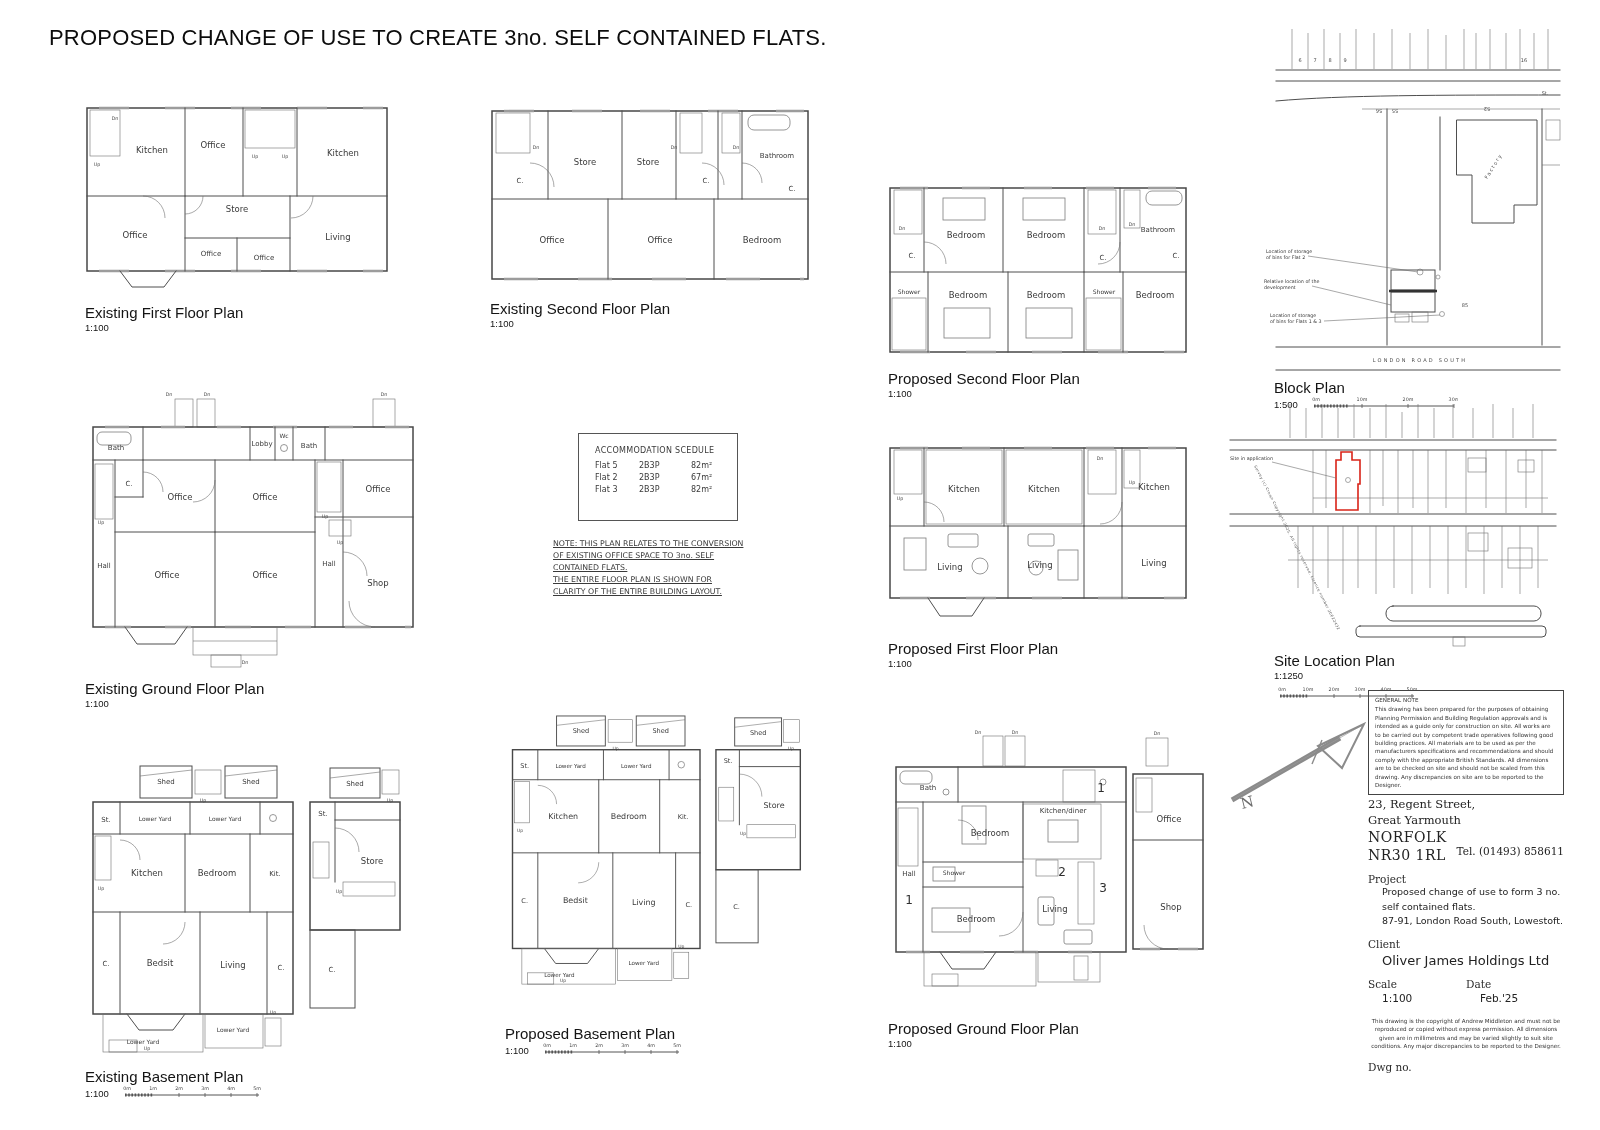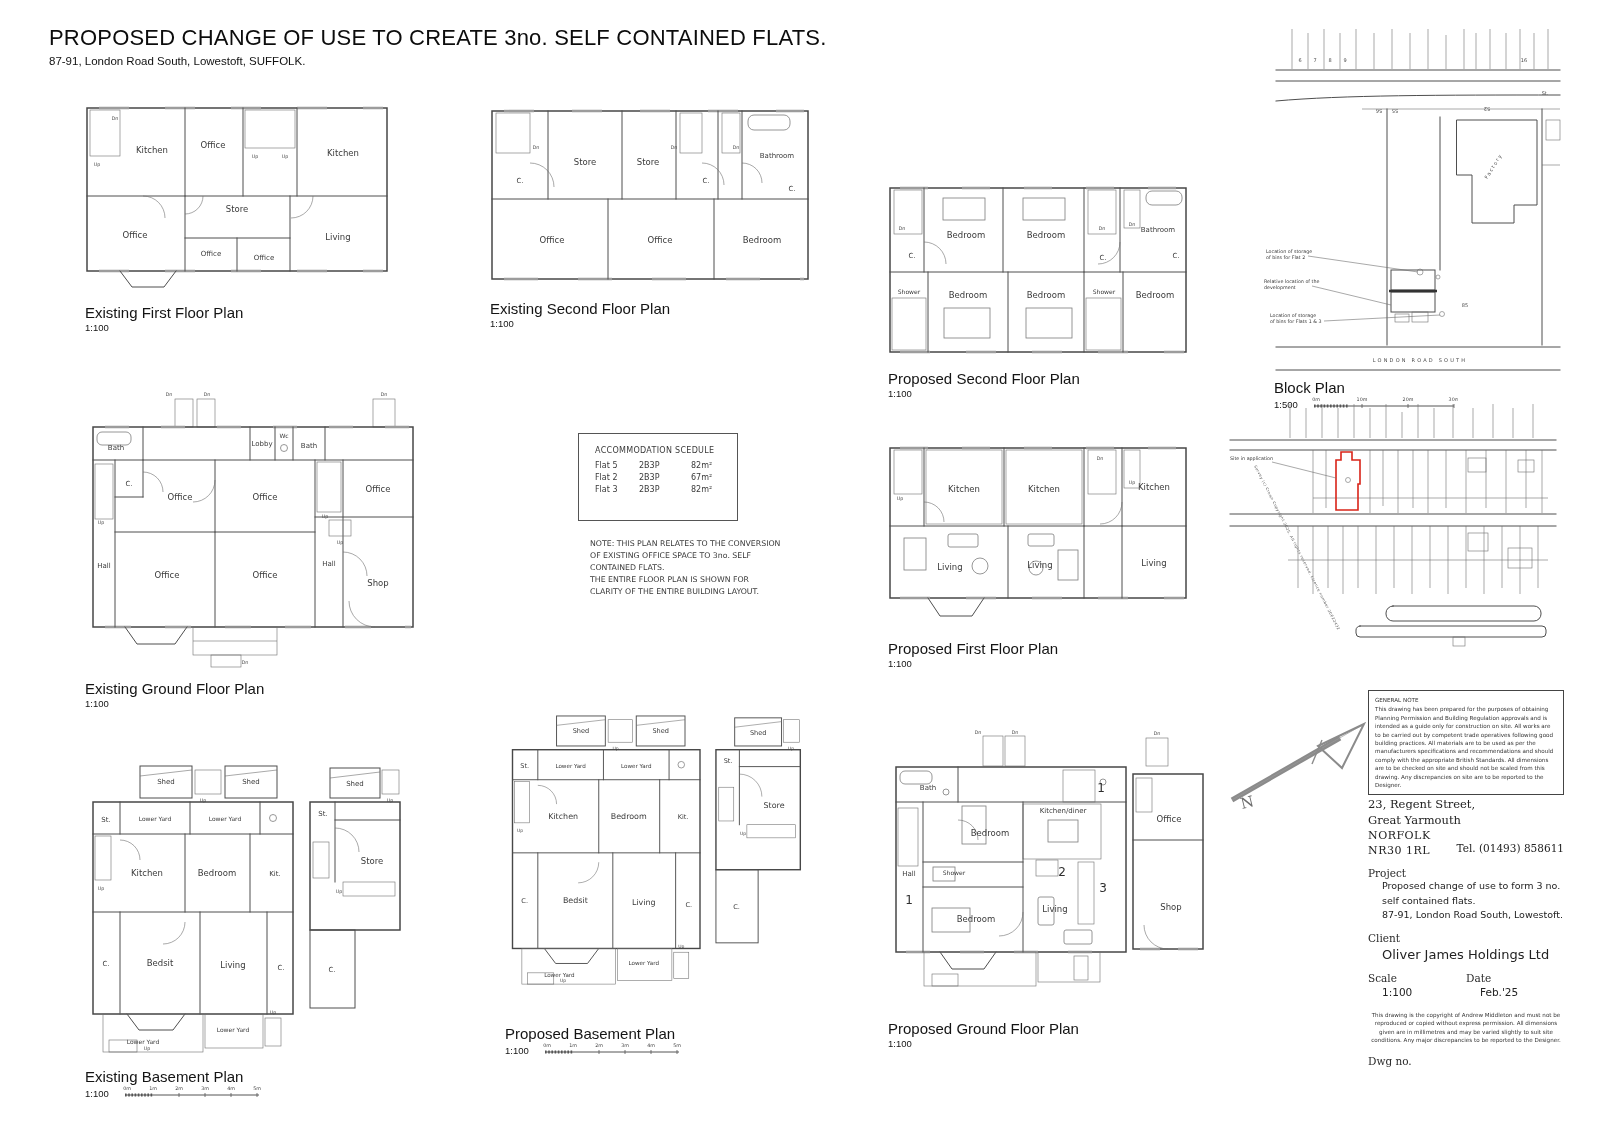--- a/index.html
+++ b/index.html
@@ -34,29 +34,29 @@
   .ann { font:400 4.8px "DejaVu Sans", sans-serif; fill:#3a3a3a; }
   .street { letter-spacing:2.2px; }
   .diag { font:400 3.8px "DejaVu Sans", sans-serif; fill:#5a5a5a; letter-spacing:.4px; }
 
   .sched { position:absolute; left:578px; top:433px; width:160px; height:88px;
            border:1.2px solid #555; padding:12px 6px 10px 16px;
            font:400 8px "DejaVu Sans", sans-serif; color:#3a3a3a; }
   .sched-title { letter-spacing:.3px; margin-bottom:6px; }
   .sched-row { display:flex; margin-top:3px; }
   .sched-flat { width:44px; } .sched-type { width:52px; }
-  .note { position:absolute; left:590px; top:538px; width:200px;
-          font:400 7.8px/1.55 "DejaVu Sans", sans-serif; color:#3a3a3a; }
+  .note { position:absolute; left:553px; top:538px; width:200px;
+          font:400 7.8px/1.55 "DejaVu Sans", sans-serif; color:#3a3a3a;text-decoration:underline; }
 
   .tb { position:absolute; left:1368px; top:690px; width:196px; font-family:"DejaVu Serif", serif; color:#222; }
   .gnote { border:1px solid #444; padding:5px 6px; font:400 5.6px/1.5 "DejaVu Sans", sans-serif; color:#333; }
   .gnote-title { margin-bottom:1px; }
   .tb-name { font:400 20px "DejaVu Serif", serif; margin-top:12px; letter-spacing:.5px; color:#1b1b1b; }
   .addr { font:400 11.5px "DejaVu Serif", serif; margin-top:2px; }
-  .addr-big { font-size:11px; letter-spacing:.5px; }
+  .addr-big { font-size:14px; letter-spacing:.5px; }
   .telrow { display:flex; justify-content:space-between; align-items:flex-start; }
   .tel { font:400 10.5px "DejaVu Serif", serif; }
   .sec-label { font:400 10.5px "DejaVu Serif", serif; margin-top:10px; color:#2a2a2a; }
   .sec-text { font:400 9.5px/1.5 "DejaVu Sans", sans-serif; margin-left:14px; color:#222; }
   .client-name { font:400 13px "DejaVu Sans", sans-serif; margin-left:14px; margin-top:3px; }
   .sd-row { display:flex; margin-top:10px; }
   .sd-col { width:50%; }
   .sd-val { font:400 10.5px "DejaVu Sans", sans-serif; margin-left:14px; margin-top:2px; }
   .copyr { font:400 5.6px/1.5 "DejaVu Sans", sans-serif; text-align:center; margin-top:13px; color:#333; }
 </style>
@@ -75,21 +75,20 @@
       <path d="M6 0 H0 V6" stroke="#9a9a9a" stroke-width=".5" fill="none"></path>
     </pattern>
     <pattern id="stairs" width="6" height="5" patternUnits="userSpaceOnUse">
       <line x1="0" y1="2" x2="6" y2="2" stroke="#6b6b6b" stroke-width=".8"></line>
     </pattern>
   </defs>
 </svg>
 
 <div class="abs" style="left:49px; top:25px;">
   <div class="hdr-title">PROPOSED CHANGE OF USE TO CREATE 3no. SELF CONTAINED FLATS.</div>
-  <div class="hdr-sub">87-91, London Road South, Lowestoft, SUFFOLK.</div>
 </div>
 
 <div class="abs" style="left:85px; top:98px; width:310px;">
   <svg width="310" height="200" viewBox="0 0 310 200">
     <rect class="wall" x="2" y="10" width="300" height="163"></rect>
     <line class="win" x1="14" y1="10" x2="298" y2="10" stroke-dasharray="30 36"></line>
     <line class="win" x1="14" y1="173" x2="298" y2="173" stroke-dasharray="30 36"></line>
     <line class="w1" x1="2" y1="98" x2="302" y2="98"></line>
     <line class="w1" x1="100" y1="10" x2="100" y2="98"></line>
     <line class="w1" x1="158" y1="10" x2="158" y2="98"></line>
@@ -486,20 +485,38 @@
         <line x1="292" y1="128" x2="292" y2="196"></line>
       <line x1="310" y1="128" x2="310" y2="190"></line>
       <line x1="60" y1="162" x2="320" y2="162"></line>
       <rect x="240" y="135" width="20" height="18"></rect>
         <rect x="280" y="150" width="24" height="20"></rect>
     </g>
     <rect x="158" y="208" width="155" height="15" rx="7" class="w1"></rect>
     <rect x="128" y="228" width="190" height="11" rx="4" class="w1"></rect>
     <rect x="225" y="239" width="12" height="9" class="thin"></rect>
   </svg>
+  <div class="plan-caption" style="margin-top:2px; margin-left:46px;">
+    <div class="plan-title">Site Location Plan</div>
+    <div class="plan-scale">1:1250</div>
+    <svg width="160" height="14" viewBox="0 0 160 14" style="margin-top:5px;">
+      <text class="sb" x="8" y="5">0m</text>
+      <text class="sb" x="34" y="5">10m</text>
+      <text class="sb" x="60" y="5">20m</text>
+      <text class="sb" x="86" y="5">30m</text>
+      <text class="sb" x="112" y="5">40m</text>
+      <text class="sb" x="138" y="5">50m</text>
+      <line x1="6" y1="10" x2="140" y2="10" stroke="#555" stroke-width="1"></line>
+      <line x1="6" y1="10" x2="34" y2="10" stroke="#555" stroke-width="3" stroke-dasharray="1.6 1.6"></line>
+      <line x1="60" y1="8" x2="60" y2="12" stroke="#555" stroke-width=".8"></line>
+      <line x1="86" y1="8" x2="86" y2="12" stroke="#555" stroke-width=".8"></line>
+      <line x1="112" y1="8" x2="112" y2="12" stroke="#555" stroke-width=".8"></line>
+      <line x1="138" y1="8" x2="138" y2="12" stroke="#555" stroke-width=".8"></line>
+    </svg>
+  </div>
 </div>
 
 <div class="abs" style="left:85px; top:762px; width:320px;">
   <svg width="320" height="295" viewBox="0 0 320 295">
     <rect x="55" y="4" width="52" height="32" class="w1"></rect>
       <line class="thin" x1="55" y1="14" x2="107" y2="8"></line>
     <rect x="140" y="4" width="52" height="32" class="w1"></rect>
       <line class="thin" x1="140" y1="14" x2="192" y2="8"></line>
     <rect x="245" y="6" width="50" height="30" class="w1"></rect>
       <line class="thin" x1="245" y1="16" x2="295" y2="10"></line>

